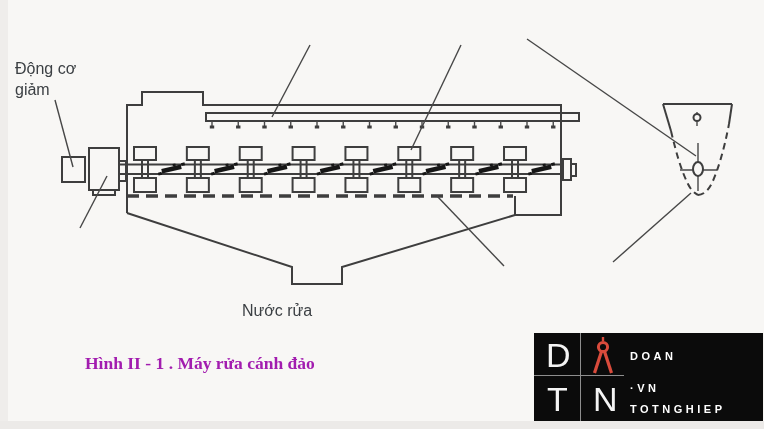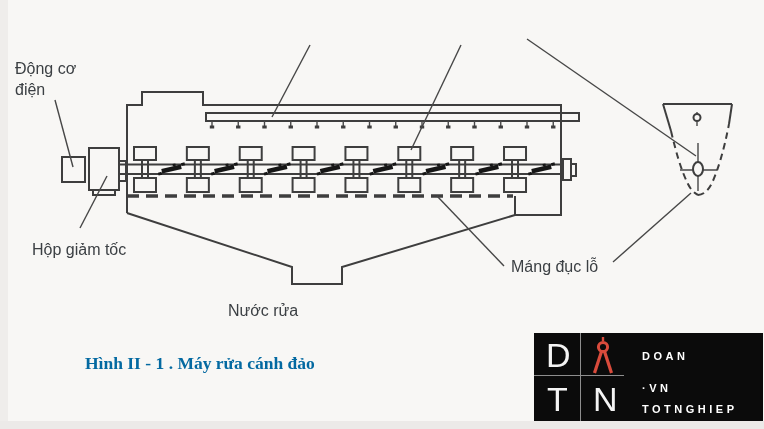--- a/index.html
+++ b/index.html
@@ -8,33 +8,33 @@
   .stage{position:absolute;left:0;top:0;width:764px;height:429px;}
   svg.diag{position:absolute;left:0;top:0;}
   .ln{fill:none;stroke:#3e3e3e;stroke-width:2;}
   .lnf{fill:#f8f7f5;stroke:#3e3e3e;stroke-width:2;}
   .thin{fill:none;stroke:#474747;stroke-width:1.4;}
   .dashed{fill:none;stroke:#3e3e3e;stroke-width:3.4;stroke-dasharray:12 7;}
   .xdash{fill:none;stroke:#3e3e3e;stroke-width:2;stroke-dasharray:6.5 4.5;}
   .blade{fill:#161616;stroke:none;}
   .lbl{position:absolute;font-size:16px;color:#3c4044;white-space:nowrap;line-height:21px;}
   .caption{position:absolute;left:85px;top:353px;font-family:"Liberation Serif",serif;
-           font-weight:bold;font-size:17.5px;color:#0369a1;white-space:nowrap;}
+           font-weight:bold;font-size:17.5px;color:#a21caf;white-space:nowrap;}
   
   .edge-left{position:absolute;left:0;top:0;width:8px;height:429px;background:#efedeb;}
   .edge-bottom{position:absolute;left:0;top:421px;width:764px;height:8px;background:#eceae8;}
   
   .logo{position:absolute;left:534px;top:333px;width:229px;height:88px;background:#0b0b0b;}
   .logo .vline{position:absolute;left:46px;top:0;width:1px;height:88px;background:#8e8e8e;}
   .logo .hline{position:absolute;left:0;top:42px;width:90px;height:1px;background:#8e8e8e;}
   .logo .glyph{position:absolute;color:#f4f4f4;font-size:34px;line-height:34px;font-weight:400;}
   .logo .g-d{left:12px;top:5px;}
   .logo .g-t{left:13px;top:49px;}
   .logo .g-n{left:59px;top:49px;}
-  .logo .wordline{position:absolute;left:108px;color:#ffffff;font-size:11px;font-weight:bold;
+  .logo .wordline{position:absolute;left:96px;color:#ffffff;font-size:11px;font-weight:bold;
                   letter-spacing:3.5px;white-space:nowrap;}
   .logo .w1{top:17px;} .logo .w2{top:33px;margin-top:37px;} .logo .w3{top:49px;}
   .compass{position:absolute;left:56px;top:3px;}
 </style>
 </head>
 <body>
 
 <div class="stage">
 
   <div class="edge-left"></div>
@@ -194,25 +194,23 @@
       <path class="thin" d="M310,45 L272,117"></path>
       <path class="thin" d="M461,45 L411,150"></path>
       <path class="thin" d="M527,39 L696,156"></path>
       <path class="thin" d="M504,266 L437,196"></path>
       <path class="thin" d="M613,262 L691,193"></path>
     </g>
   </svg>
 
   <div class="lbl" style="left:15px;top:58px;">
     <div>Động cơ</div>
-    <div>điện</div>
+    <div>giảm</div>
   </div>
-  <div class="lbl" style="left:32px;top:239px;">Hộp giảm tốc</div>
-  <div class="lbl" style="left:228px;top:300px;">Nước rửa</div>
-  <div class="lbl" style="left:511px;top:256px;">Máng đục lỗ</div>
+  <div class="lbl" style="left:242px;top:300px;">Nước rửa</div>
 
   <div class="caption">Hình II - 1 . Máy rửa cánh đảo</div>
 
   <div class="logo">
     <div class="vline"></div>
     <div class="hline"></div>
     <div class="glyph g-d">D</div>
     <div class="glyph g-t">T</div>
     <div class="glyph g-n">N</div>
     <svg class="compass" width="26" height="40" viewBox="-13 -20 26 40">

